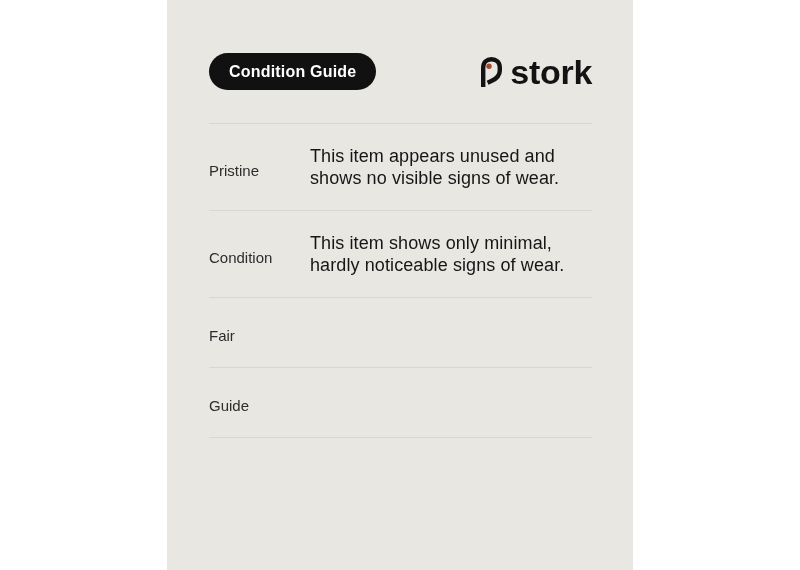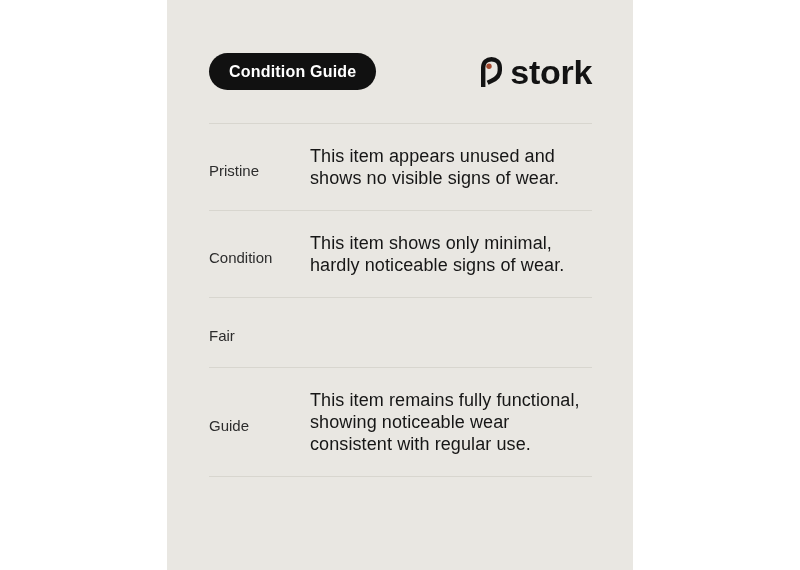--- a/index.html
+++ b/index.html
@@ -109,18 +109,17 @@
       </div>
       <div class="row">
         <div class="row-label">Condition</div>
         <div class="row-desc">This item shows only minimal, hardly noticeable signs of wear.</div>
       </div>
       <div class="row">
         <div class="row-label">Fair</div>
       </div>
       <div class="row">
         <div class="row-label">Guide</div>
-        <div class="row-desc">This item remains fully functional, showing noticeable wear consistent with regular use.</div>
       </div>
     </div>
 
   </div>
 </div>
 
 </body></html>

